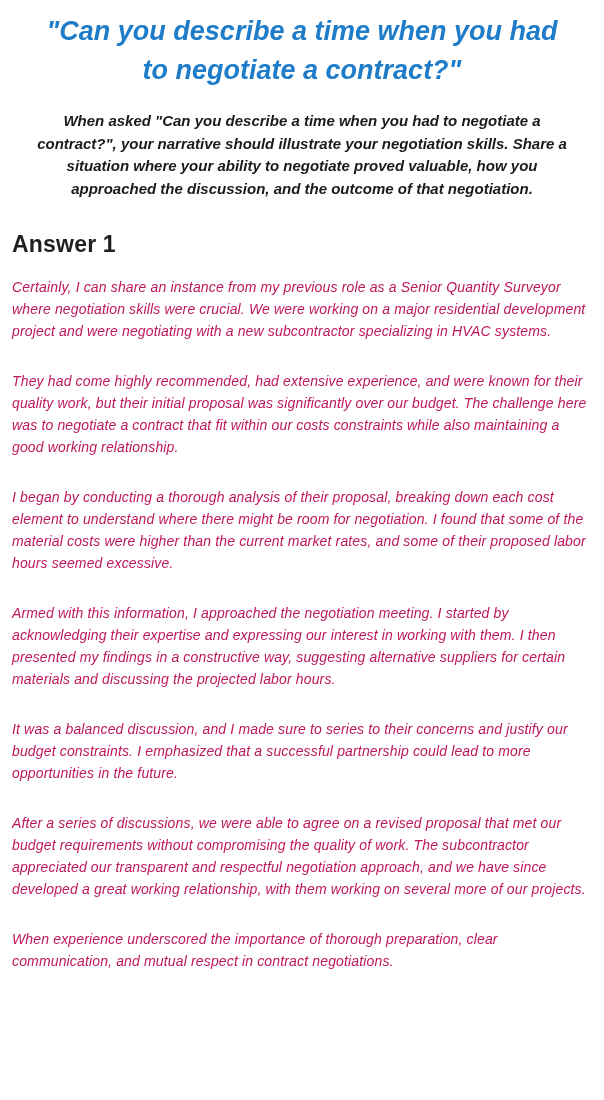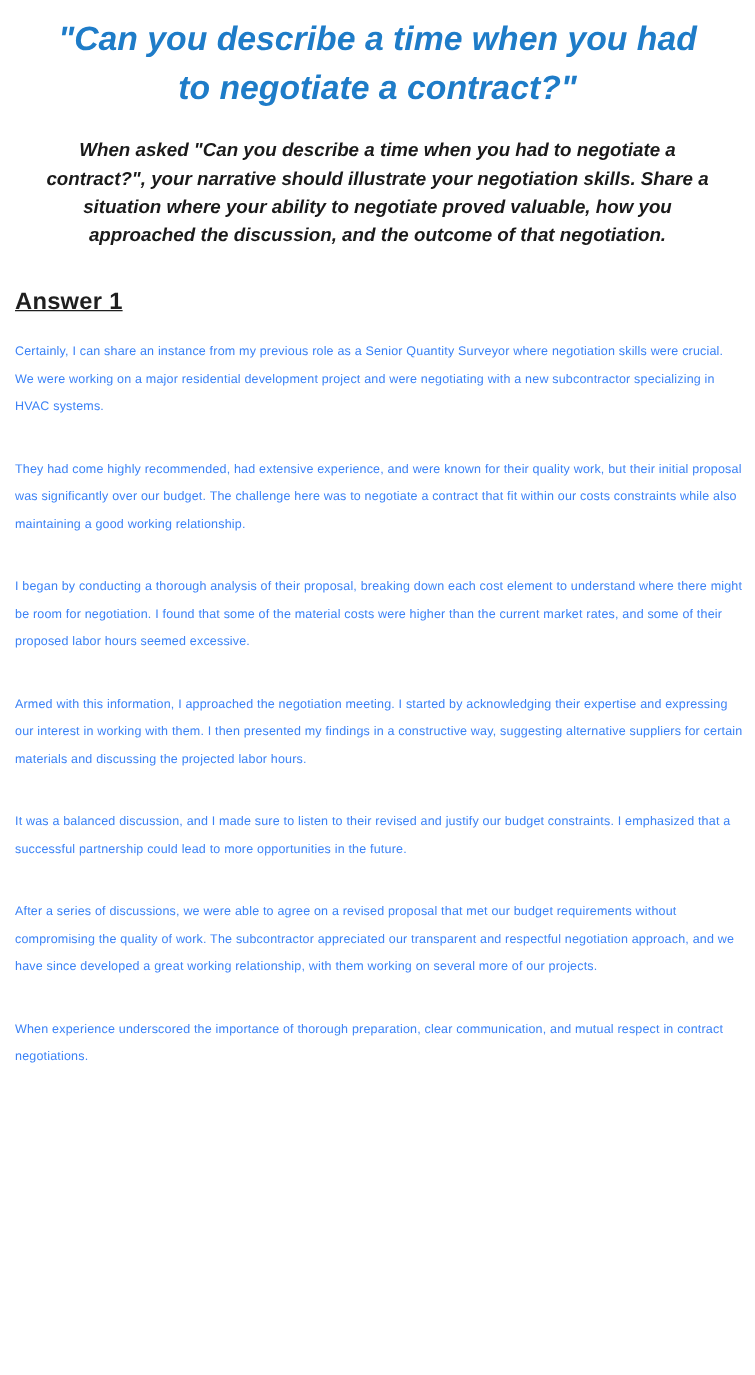--- a/index.html
+++ b/index.html
@@ -36,36 +36,36 @@
     text-align: center;
     font-style: italic;
     font-weight: bold;
     font-size: 15px;
     line-height: 22.5px;
     color: #1a1a1a;
   }
   .answer-heading {
     margin-top: 31px;
     margin-left: 4px;
-    font-size: 19px;
+    font-size: 23px;
     font-weight: 600;
     font-style: normal;
     color: #1f1f1f;
     letter-spacing: 0.2px;
-    text-decoration: underline;
   }
   .answer-body {
     margin-top: 18px;
     margin-left: 4px;
     margin-right: 2px;
   }
   .answer-body p {
-    font-size: 10px;
+    font-style: italic;
+    font-size: 14px;
     line-height: 22px;
-    color: #3b82f6;
+    color: #be185d;
     margin-bottom: 28px;
     letter-spacing: 0.15px;
   }
 </style>
 </head>
 <body>
 
 <div class="page">
 
   <h1 class="doc-title">
@@ -75,18 +75,18 @@
 
   <p class="intro">When asked "Can you describe a time when you had to negotiate a contract?", your narrative should illustrate your negotiation skills. Share a situation where your ability to negotiate proved valuable, how you approached the discussion, and the outcome of that negotiation.</p>
 
   <h2 class="answer-heading">Answer 1</h2>
 
   <div class="answer-body">
     <p>Certainly, I can share an instance from my previous role as a Senior Quantity Surveyor where negotiation skills were crucial. We were working on a major residential development project and were negotiating with a new subcontractor specializing in HVAC systems.</p>
     <p>They had come highly recommended, had extensive experience, and were known for their quality work, but their initial proposal was significantly over our budget. The challenge here was to negotiate a contract that fit within our costs constraints while also maintaining a good working relationship.</p>
     <p>I began by conducting a thorough analysis of their proposal, breaking down each cost element to understand where there might be room for negotiation. I found that some of the material costs were higher than the current market rates, and some of their proposed labor hours seemed excessive.</p>
     <p>Armed with this information, I approached the negotiation meeting. I started by acknowledging their expertise and expressing our interest in working with them. I then presented my findings in a constructive way, suggesting alternative suppliers for certain materials and discussing the projected labor hours.</p>
-    <p>It was a balanced discussion, and I made sure to listen to their revised and justify our budget constraints. I emphasized that a successful partnership could lead to more opportunities in the future.</p>
+    <p>It was a balanced discussion, and I made sure to series to their concerns and justify our budget constraints. I emphasized that a successful partnership could lead to more opportunities in the future.</p>
     <p>After a series of discussions, we were able to agree on a revised proposal that met our budget requirements without compromising the quality of work. The subcontractor appreciated our transparent and respectful negotiation approach, and we have since developed a great working relationship, with them working on several more of our projects.</p>
     <p>When experience underscored the importance of thorough preparation, clear communication, and mutual respect in contract negotiations.</p>
   </div>
 
 </div>
 
 </body></html>

